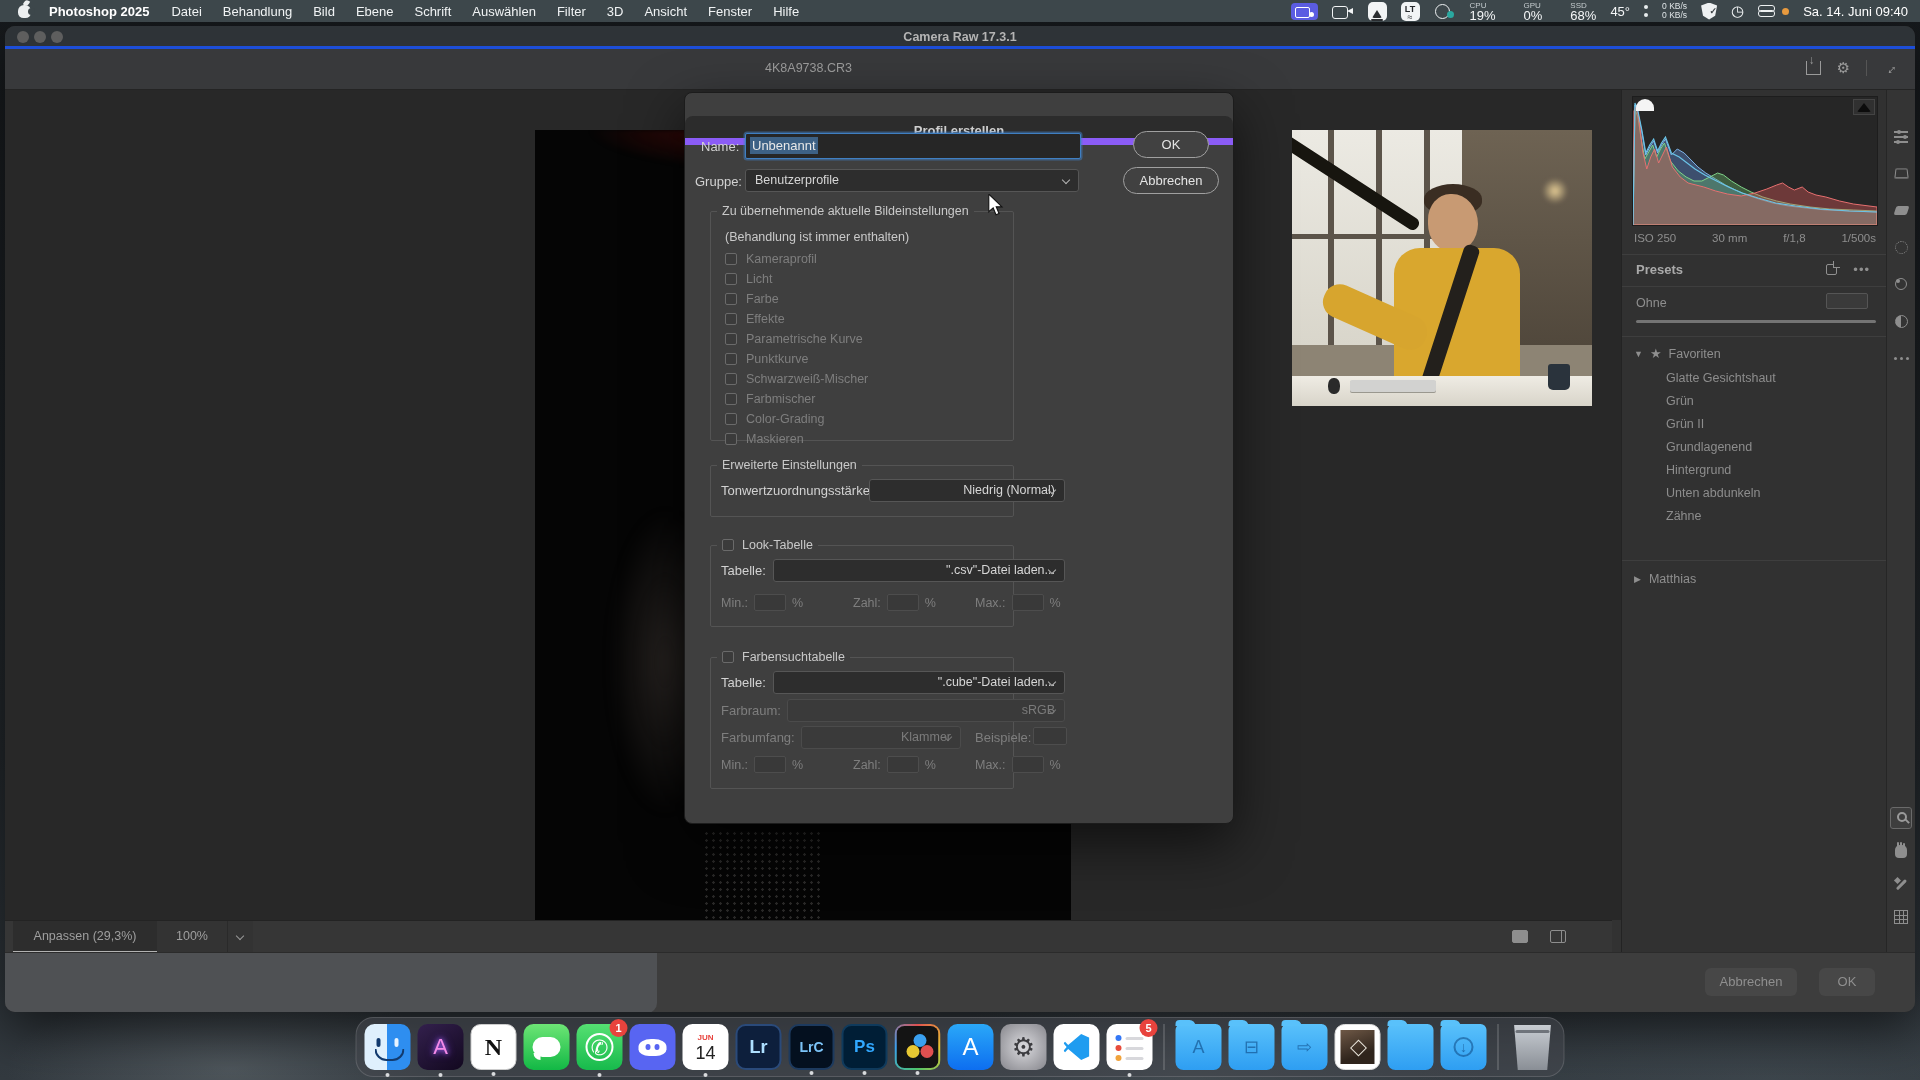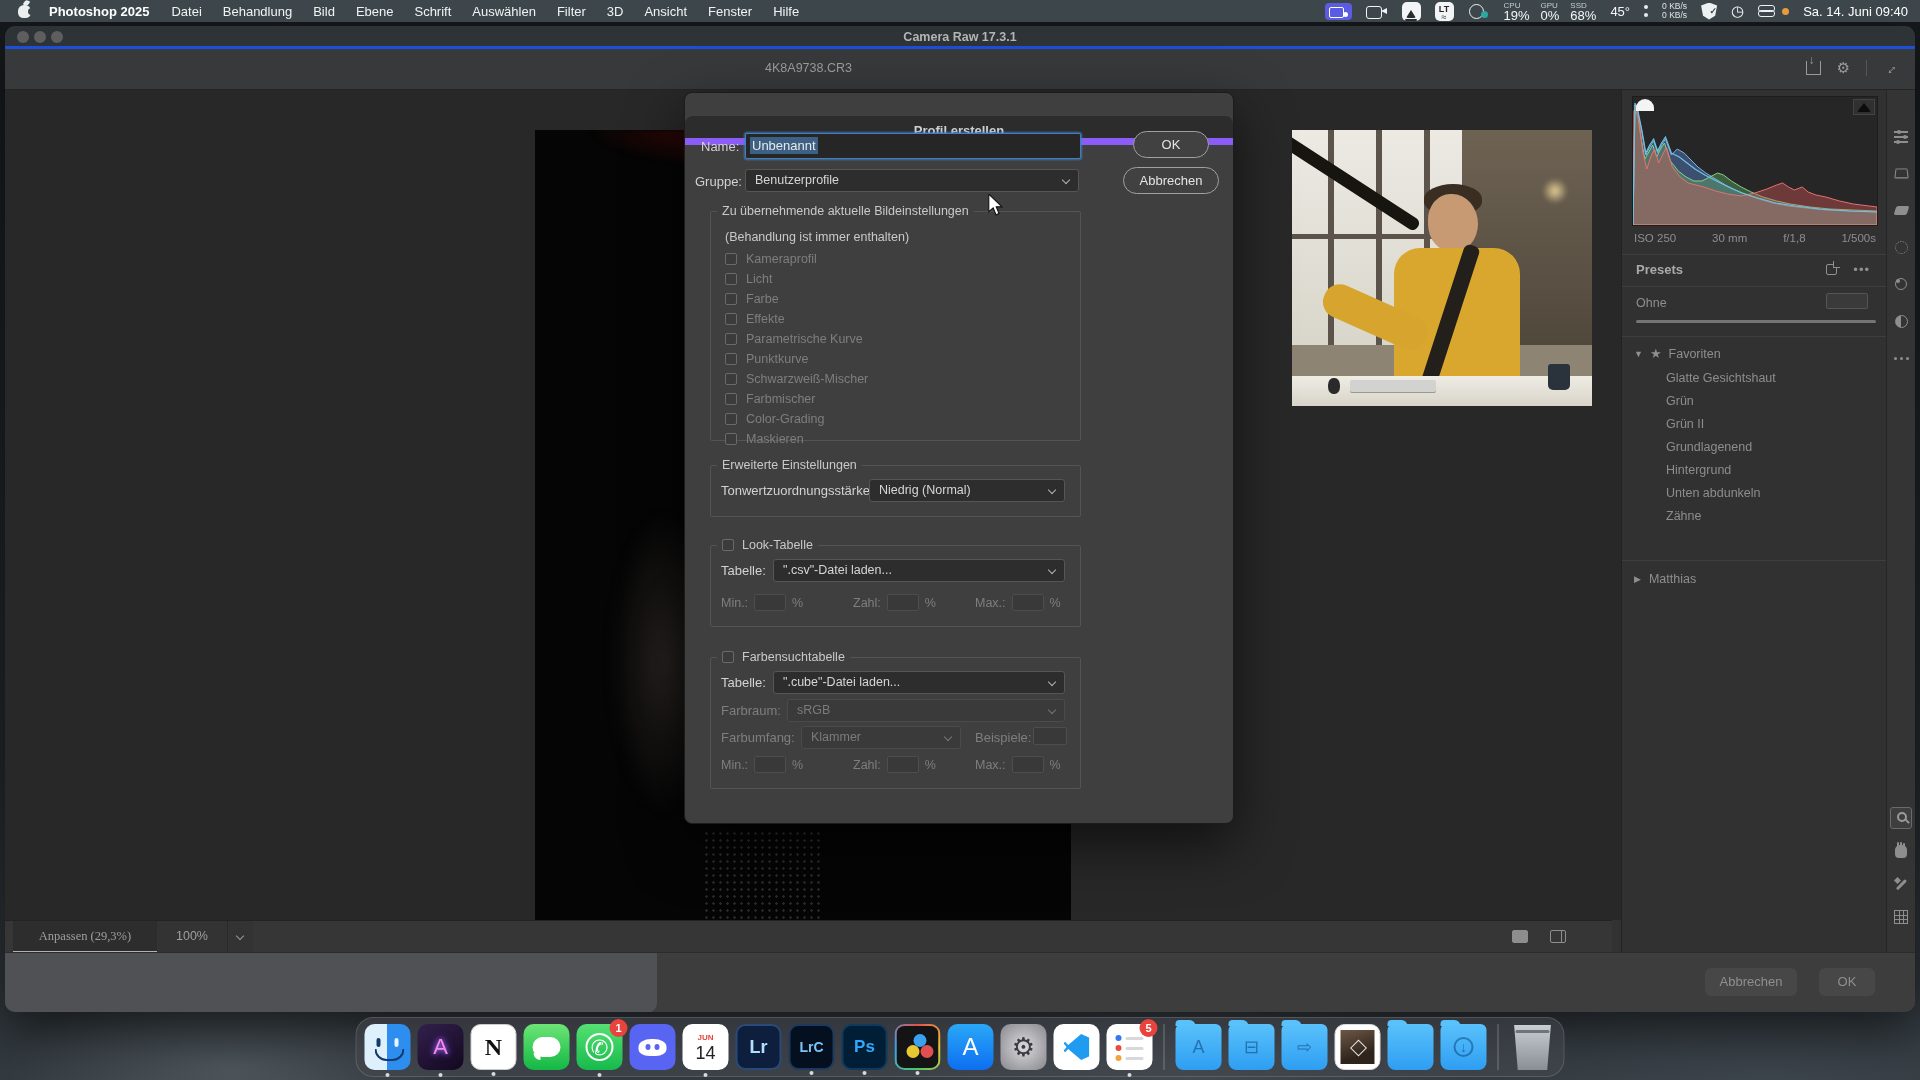--- a/index.html
+++ b/index.html
@@ -155,33 +155,33 @@
   .dialog { position:absolute; left:684px; top:92px; width:550px; height:732px; background:#3f3f3f; border:1px solid #1c1c1c; border-radius:8px; box-shadow:0 20px 55px rgba(0,0,0,.6); z-index:10; }
   .dlg-header { position:absolute; left:0; top:0; width:100%; height:29px; background:#2c2c2c; border-bottom:7px solid #8b5cf6; border-radius:8px 8px 0 0; text-align:center; line-height:29px; color:#cfcfcf; font-weight:bold; font-size:13px;margin-top:23px; }
   .row-label { position:absolute; color:#d2d2d2; font-size:13px; }
   .txt-input { position:absolute; left:60px; top:40px; width:336px; height:26px; background:#262626; border:1px solid #3f7fc2; box-shadow:0 0 0 1.5px rgba(64,128,200,.5); border-radius:2px; color:#e8e8e8; font-size:13px; line-height:24px; padding:0 4px; }
   .txt-input .selhl { background:#3d6185; padding:1px 2px; }
   .select { position:absolute; height:23px; background:#2d2d2d; border:1px solid #565656; border-radius:3px; color:#d6d6d6; font-size:12.5px; line-height:21px; padding:0 9px; }
   .select.dis { background:#3a3a3a; border-color:#4b4b4b; color:#7b7b7b; }
   .chev { position:absolute; right:9px; top:7px; width:6px; height:6px; border-right:1.6px solid #b4b4b4; border-bottom:1.6px solid #b4b4b4; transform:rotate(45deg); }
   .dis .chev { border-color:#777; }
   .pillbtn { position:absolute; background:#414141; border:1.5px solid #a0a0a0; border-radius:14px; color:#e4e4e4; font-size:13px; text-align:center; }
-  .fs { position:absolute; left:25px; width:371px; border:1px solid #545454; border-radius:2px; background:#3f3f3f; }
+  .fs { position:absolute; left:25px; width:304px; border:1px solid #545454; border-radius:2px; background:#3f3f3f;text-align:right; }
   .fs-legend { position:absolute; top:-8px; left:6px; background:#3f3f3f; padding:0 5px; font-size:12.5px; color:#c9c9c9; display:flex; align-items:center; gap:8px; }
   .cb { width:12px; height:12px; border:1px solid #6a6a6a; border-radius:2px; background:#3b3b3b; flex:0 0 auto; }
   .note { position:absolute; left:14px; top:18px; color:#c9c9c9; font-size:12.5px; }
   .cbx-list { position:absolute; left:14px; top:40px; display:flex; flex-direction:column; gap:6px; }
   .cbx-row { display:flex; align-items:center; gap:9px; color:#7e7e7e; font-size:12.5px; }
   .pctrow { position:absolute; display:flex; align-items:center; color:#7e7e7e; font-size:12.5px; }
   .pctrow .box { width:32px; height:17px; background:#393939; border:1px solid #4d4d4d; border-radius:2px; margin:0 6px; }
   .lbl-dis { color:#7e7e7e !important; }
 
   
   .tabbar { position:absolute; left:0; top:894px; width:1607px; height:32px; background:#363636; border-top:1px solid #232323; }
-  .fit-tab { position:absolute; left:8px; top:0; width:144px; height:32px; background:#2d2d2d; border-bottom:2px solid #b2b2b2; color:#9f9f9f; text-align:center; line-height:30px; font-size:12.5px;font-family:Liberation Serif, serif; }
+  .fit-tab { position:absolute; left:8px; top:0; width:144px; height:32px; background:#2d2d2d; border-bottom:2px solid #b2b2b2; color:#9f9f9f; text-align:center; line-height:30px; font-size:12.5px; }
   .zoom-lv { position:absolute; left:152px; top:0; width:70px; height:32px; color:#9f9f9f; text-align:center; line-height:30px; font-size:12.5px; background:#333; }
   .zoom-chev { position:absolute; left:222px; top:0; width:26px; height:32px; background:#333; border-left:1px solid #2a2a2a; }
   .zoom-chev .chev { right:10px; top:12px; border-color:#999; }
   .view-toggles { position:absolute; right:46px; top:9px; display:flex; gap:22px; }
   .vt { width:16px; height:13px; border:1.5px solid #8e8e8e; border-radius:2px; position:relative; }
   .vt.fill { background:#8e8e8e; }
   .vt.split::after { content:""; position:absolute; right:3px; top:0; width:1.5px; height:100%; background:#8e8e8e; }
   .bottombar { position:absolute; left:0; top:926px; width:100%; height:60px; background:#3d3d3d; border-top:1px solid #2b2b2b; }
   .psdoc { position:absolute; left:0; top:0; width:652px; height:60px; background:#4f5154; border-radius:0 0 10px 0; }
   .bb-btn { position:absolute; top:15px; height:28px; border-radius:6px; background:#474747; color:#8f8f8f; font-size:13px; text-align:center; line-height:28px; }
@@ -263,21 +263,21 @@
         <span class="menu-item">Ansicht</span>
         <span class="menu-item">Fenster</span>
         <span class="menu-item">Hilfe</span>
       </div>
     <div class="mb-right">
       <span class="mi mi-rec"></span>
       <span class="mi mi-cam"></span>
       <span class="mi mi-white mi-alfred"></span>
       <span class="mi mi-white mi-lt">LT<span style="font-weight:normal">≈</span></span>
       <span class="mi mi-cc"></span>
-      <div style="display:flex; gap:11px;">
+      <div style="display:flex; gap:28px;">
 
           <span class="stat">
             <span class="lb">CPU</span>
             <span class="vl">19%</span>
           </span>
 
           <span class="stat">
             <span class="lb">GPU</span>
             <span class="vl">0%</span>
           </span>

